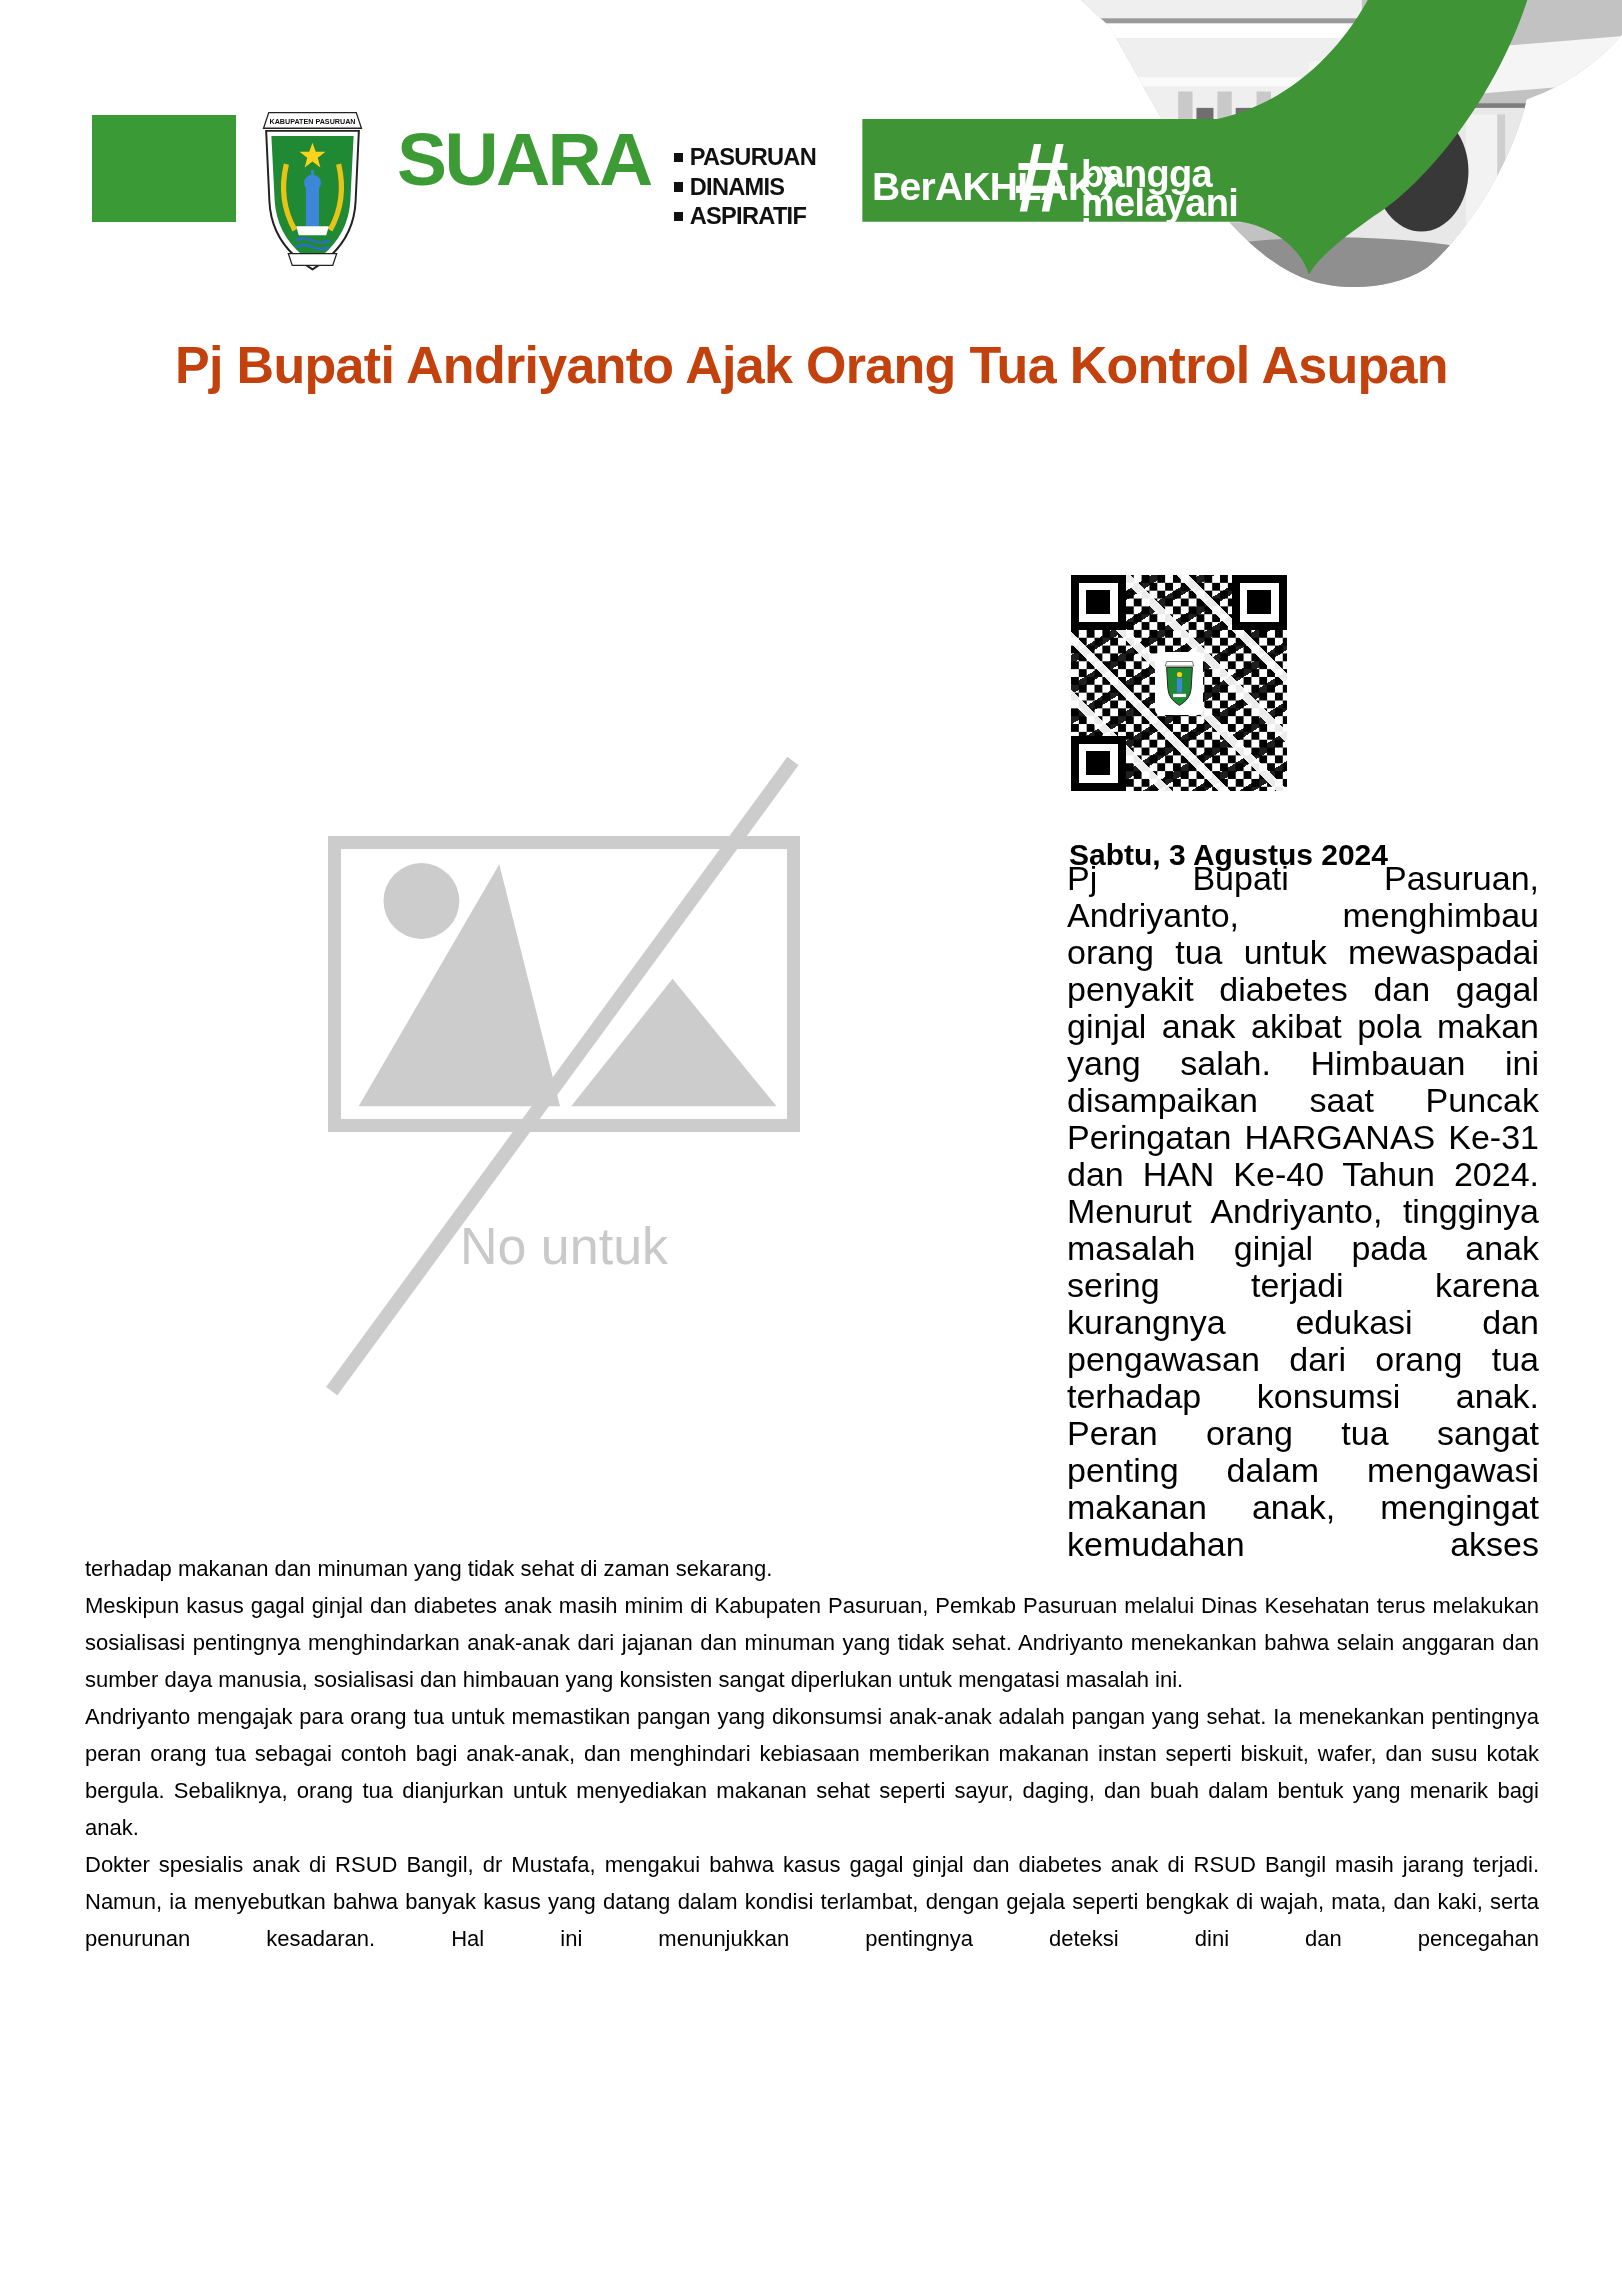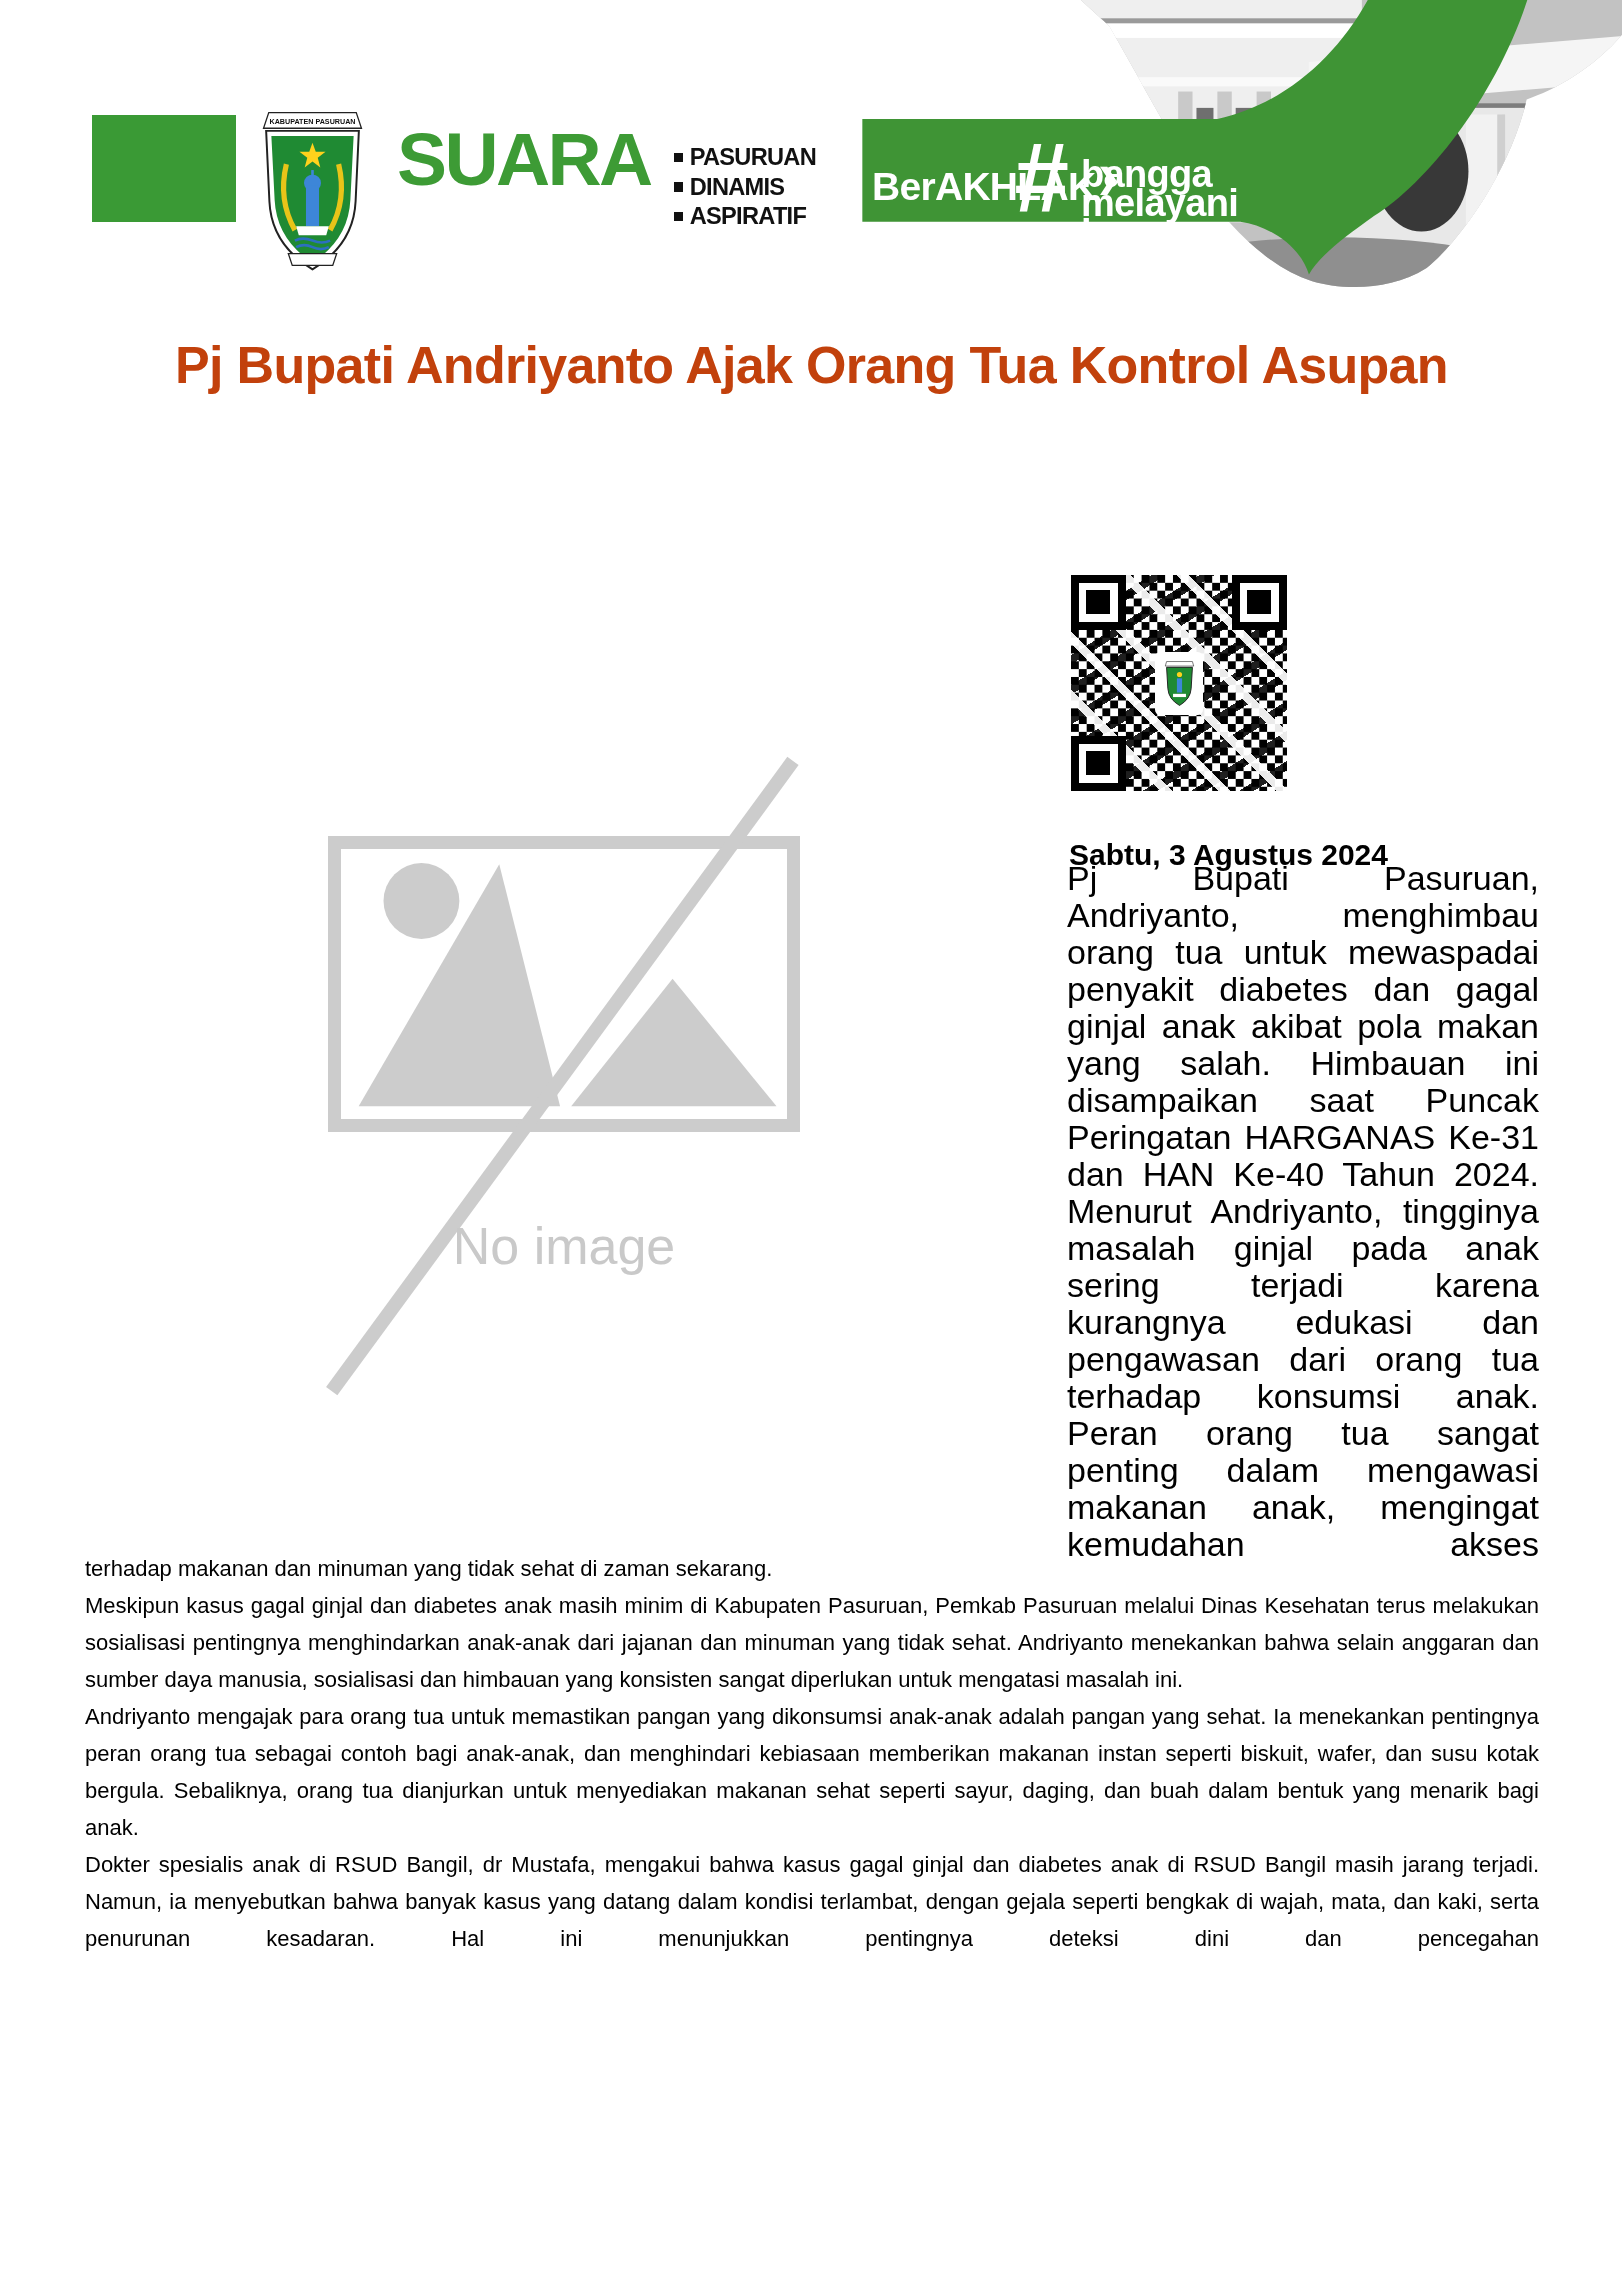--- a/index.html
+++ b/index.html
@@ -168,21 +168,21 @@
 </div>
 
 <div class="abs ph-frame">
   <svg style="position:absolute;left:0;top:0;width:446px;height:270px;" viewBox="0 0 682 412" aria-hidden="true">
     <circle cx="123" cy="79" r="58" fill="#cccccc"></circle>
     <polygon points="27,393 242,23 335,393" fill="#cccccc"></polygon>
     <polygon points="352,393 507,198 666,393" fill="#cccccc"></polygon>
   </svg>
 </div>
 <div class="abs ph-slash"></div>
-<div class="abs ph-label">No image</div>
+<div class="abs ph-label">No untuk</div>
 
 <div class="abs date">Sabtu, 3 Agustus 2024</div>
 <div class="abs col-text">Pj Bupati Pasuruan, Andriyanto, menghimbau orang tua untuk mewaspadai penyakit diabetes dan gagal ginjal anak akibat pola makan yang salah. Himbauan ini disampaikan saat Puncak Peringatan HARGANAS Ke-31 dan HAN Ke-40 Tahun 2024. Menurut Andriyanto, tingginya masalah ginjal pada anak sering terjadi karena kurangnya edukasi dan pengawasan dari orang tua terhadap konsumsi anak. Peran orang tua sangat penting dalam mengawasi makanan anak, mengingat kemudahan akses</div>
 
 <div class="abs body-text">
   <p>terhadap makanan dan minuman yang tidak sehat di zaman sekarang.</p>
   <p>Meskipun kasus gagal ginjal dan diabetes anak masih minim di Kabupaten Pasuruan, Pemkab Pasuruan melalui Dinas Kesehatan terus melakukan sosialisasi pentingnya menghindarkan anak-anak dari jajanan dan minuman yang tidak sehat. Andriyanto menekankan bahwa selain anggaran dan sumber daya manusia, sosialisasi dan himbauan yang konsisten sangat diperlukan untuk mengatasi masalah ini.</p>
   <p>Andriyanto mengajak para orang tua untuk memastikan pangan yang dikonsumsi anak-anak adalah pangan yang sehat. Ia menekankan pentingnya peran orang tua sebagai contoh bagi anak-anak, dan menghindari kebiasaan memberikan makanan instan seperti biskuit, wafer, dan susu kotak bergula. Sebaliknya, orang tua dianjurkan untuk menyediakan makanan sehat seperti sayur, daging, dan buah dalam bentuk yang menarik bagi anak.</p>
   <p class="cut">Dokter spesialis anak di RSUD Bangil, dr Mustafa, mengakui bahwa kasus gagal ginjal dan diabetes anak di RSUD Bangil masih jarang terjadi. Namun, ia menyebutkan bahwa banyak kasus yang datang dalam kondisi terlambat, dengan gejala seperti bengkak di wajah, mata, dan kaki, serta penurunan kesadaran. Hal ini menunjukkan pentingnya deteksi dini dan pencegahan</p>
 </div>

